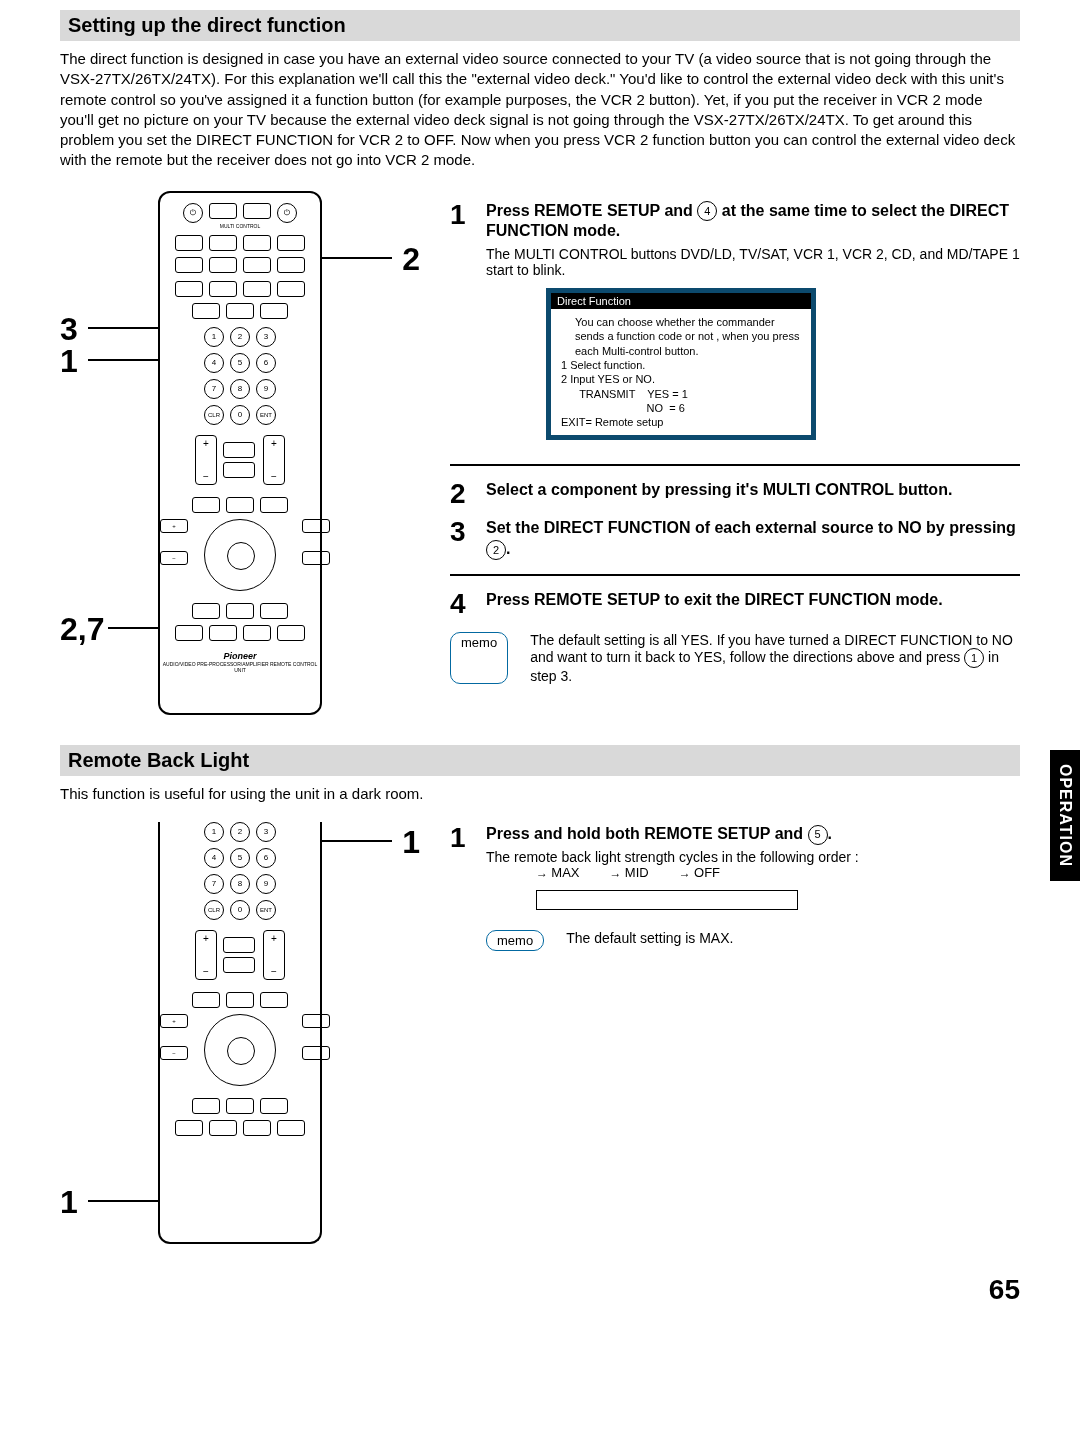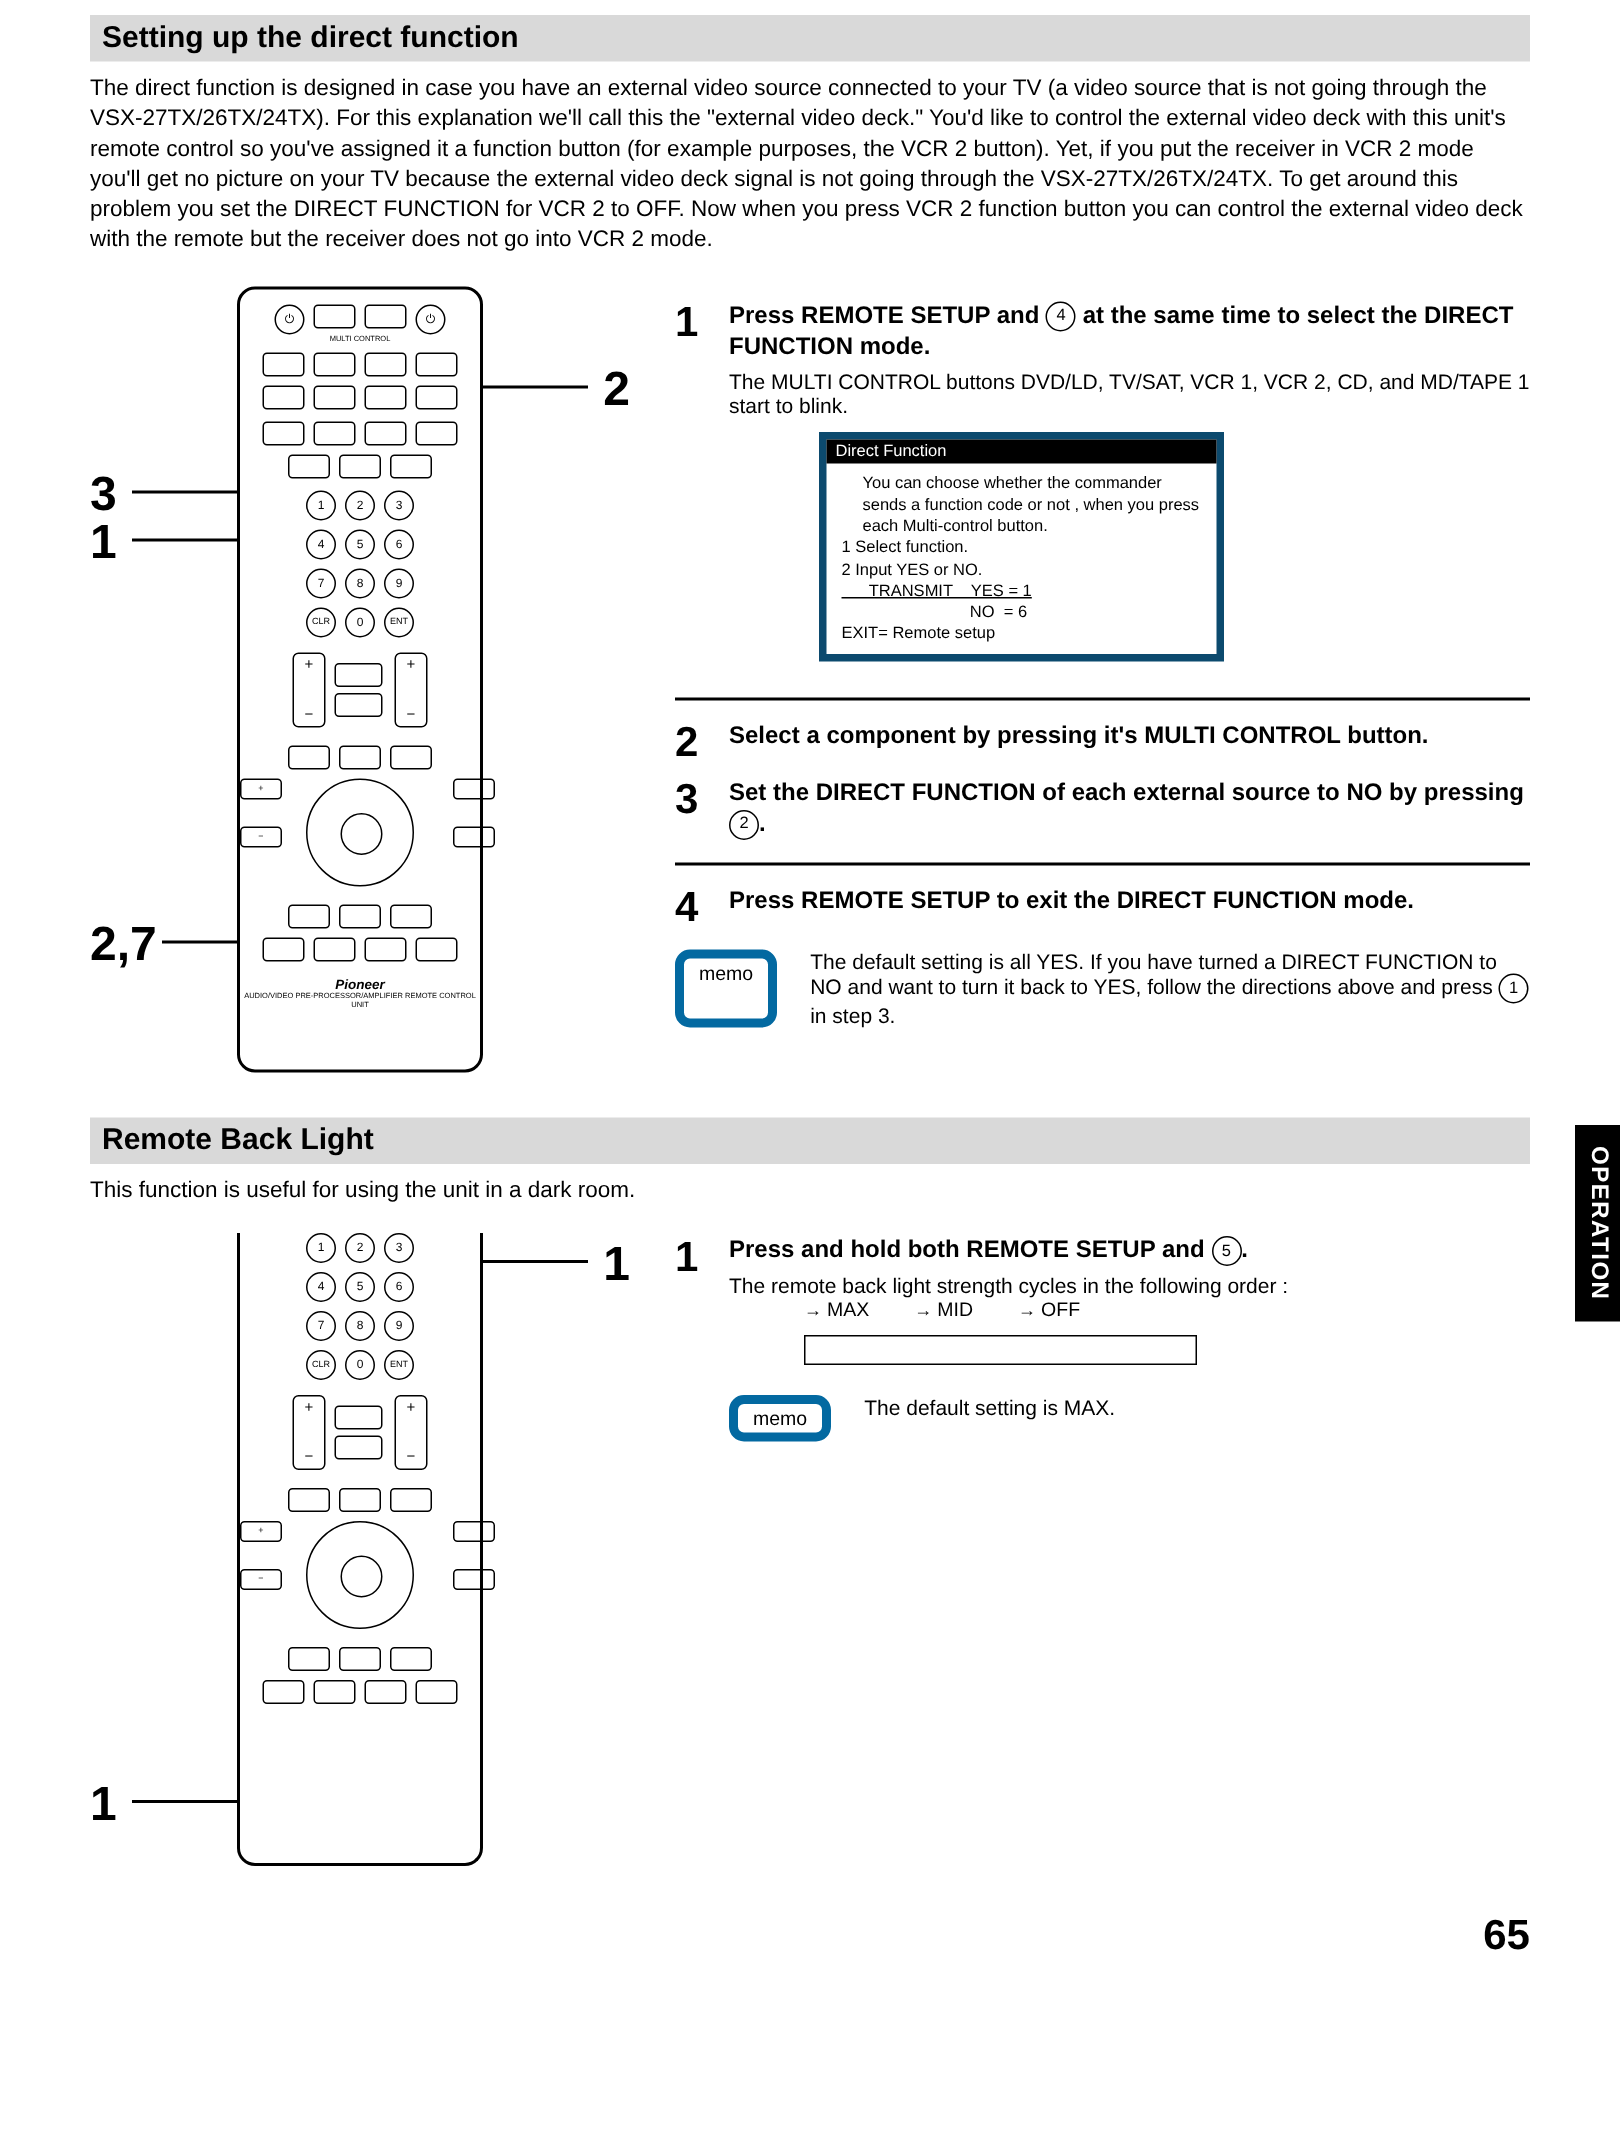--- a/index.html
+++ b/index.html
@@ -86,21 +86,21 @@
     border:5px solid #0c4a6e;
     width:260px;
     margin: 10px 0 10px 60px;
     font-size:11px;
     padding:0;
   }
   .inset-title { background:#000;color:#fff;padding:2px 6px;font-size:11px;}
   .inset-body { padding:6px 10px; line-height:1.3;}
   .memo-box {
     display:inline-block;
-    border:6px solid #0369a1;
+    border:1px solid #0369a1;
     border-radius:10px;
     padding:2px 10px;
     font-size:13px;
     margin-right:10px;
     vertical-align:top;
   }
   .memo-row { display:flex; gap:12px; margin-top:14px; font-size:14px;}
   .side-tab {
     position:absolute;
     right:0;
@@ -262,21 +262,21 @@
           <div class="step-title">
             <span>Press REMOTE SETUP and </span><span class="circle-num">4</span><span> at the same time to select the DIRECT FUNCTION mode.</span>
           </div>
           <div class="step-desc">The MULTI CONTROL buttons DVD/LD, TV/SAT, VCR 1, VCR 2, CD, and MD/TAPE 1 start to blink.</div>
           <div class="inset-box">
             <div class="inset-title">Direct Function</div>
             <div class="inset-body">
               <div style="padding-left:14px;">You can choose whether the commander sends a function code or not , when you press each Multi-control button.</div>
               <div>1 Select function.</div>
               <div>2 Input YES or NO.</div>
-              <div style="white-space:pre;text-decoration:underline;">      TRANSMIT    YES = 1</div>
+              <div style="white-space:pre;">      TRANSMIT    YES = 1</div>
               <div style="white-space:pre;">                            NO  = 6</div>
               <div>EXIT= Remote setup</div>
             </div>
           </div>
         </div>
       </div>
       <hr class="sep">
       <div class="step-row">
         <div class="step-num">2</div>
         <div class="step-body">

